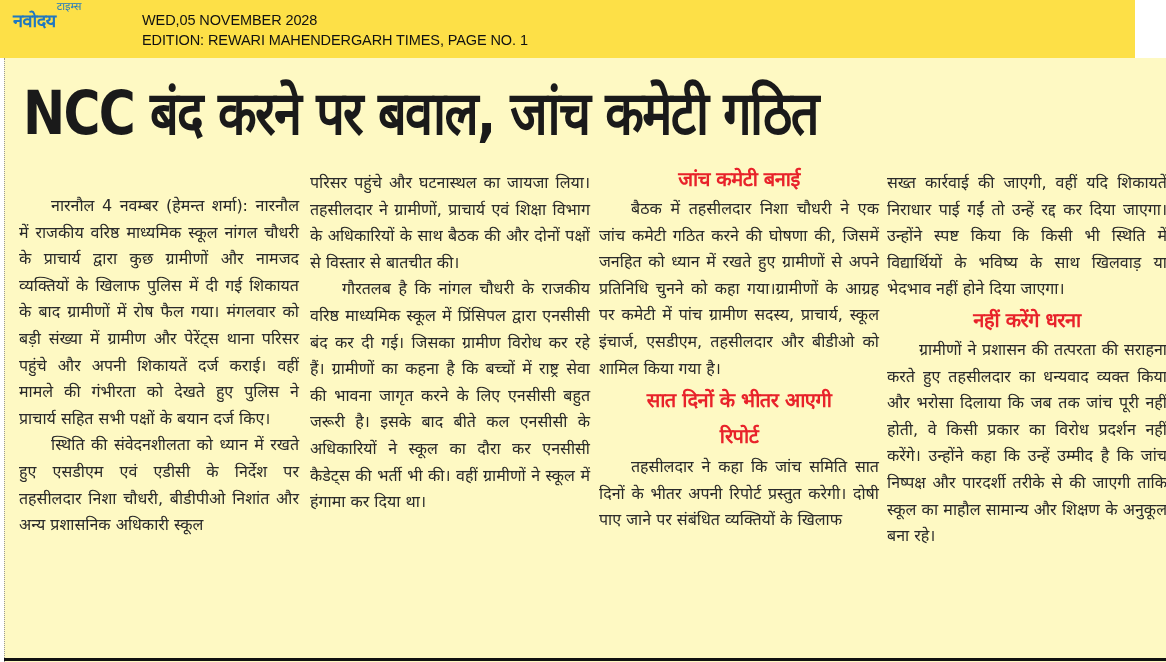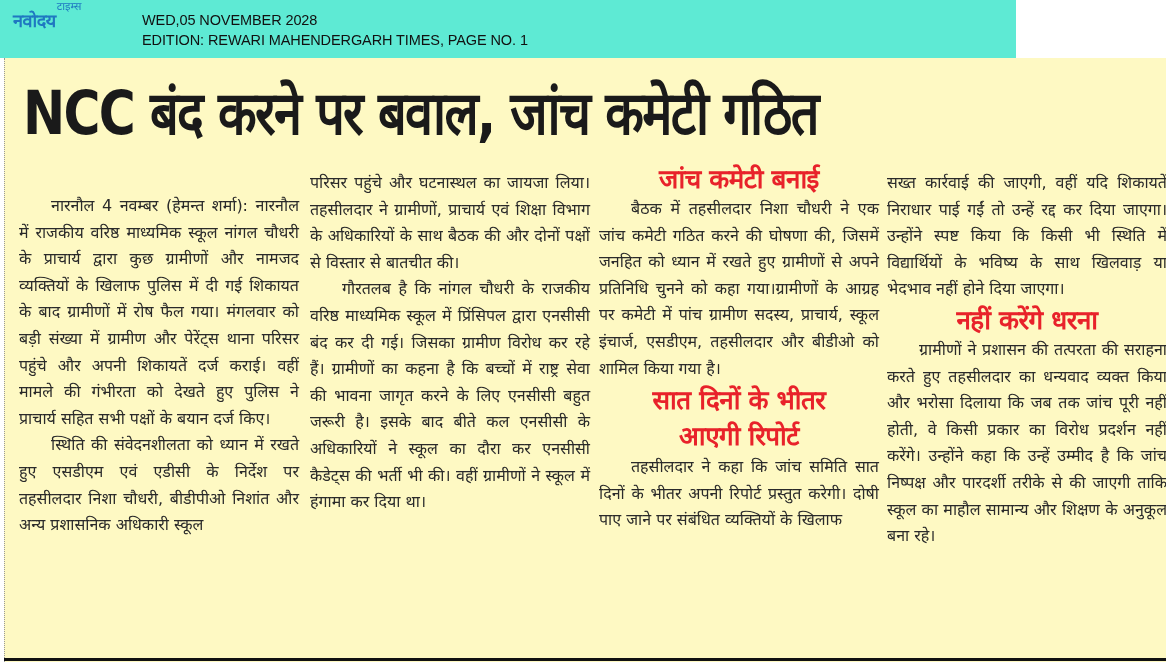--- a/index.html
+++ b/index.html
@@ -1,21 +1,21 @@
 <!DOCTYPE html>
 <html><head>
   <meta charset="utf-8">
   <style>
     * { box-sizing: border-box; margin: 0; padding: 0; }
     html, body { width: 1166px; height: 662px; overflow: hidden; background: #ffffff; }
     body { font-family: "DejaVu Sans", sans-serif; color: #222; position: relative; }
 
     .topbar {
-      position: absolute; left: 0; top: 0; width: 1016px; height: 58px;
-      background: #5eead4;
+      position: absolute; left: 0; top: 0; width: 1135px; height: 58px;
+      background: #fde047;
       text-decoration: underline;
     }
     .logo {
       position: absolute; left: 13px; top: 9px; height: 22px;
       display: flex; align-items: flex-end; white-space: nowrap;
     }
     .logo-main {
       font-family: "DejaVu Sans", sans-serif; font-weight: bold;
       font-size: 18px; line-height: 20px; color: #1f78c1; letter-spacing: -0.5px;
     }
@@ -50,21 +50,21 @@
     }
     .col p { text-indent: 0; }
     .col p.indent { text-indent: 32px; }
     .c1 { left: 14px; margin-top: 23px; }
     .c2 { left: 305px; }
     .c3 { left: 594px; }
     .c4 { left: 882px; }
 
     .subhead {
       font-family: "DejaVu Sans", sans-serif; font-weight: bold; color: #e8222a;
-      font-size: 26px; line-height: 34px; text-align: center; text-indent: 0;
+      font-size: 20px; line-height: 34px; text-align: center; text-indent: 0;
       letter-spacing: -0.5px;
     }
 
     .bottom-rule {
       position: absolute; left: 4px; top: 658px; width: 1162px; height: 3px; background: #111;
     }
   </style>
 </head>
 <body>
 

